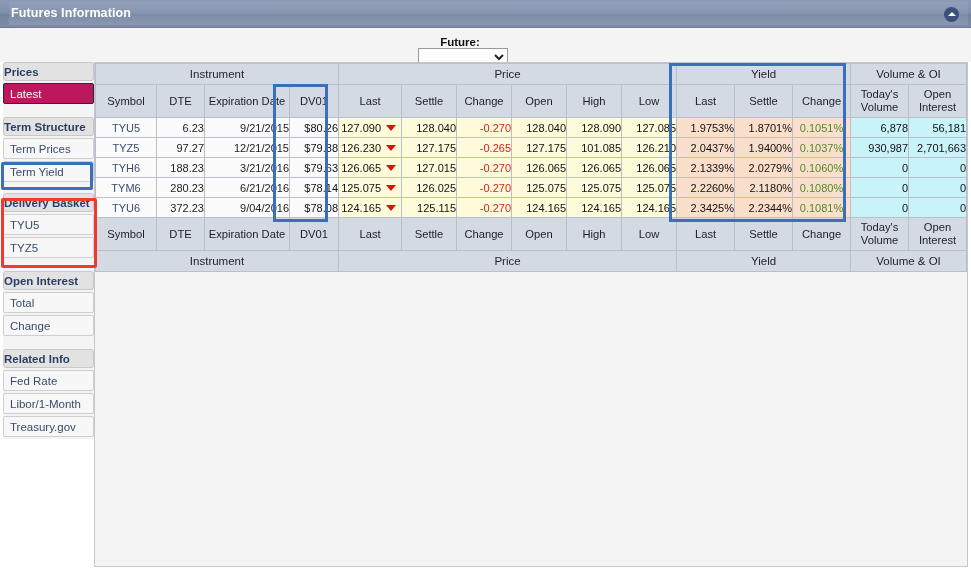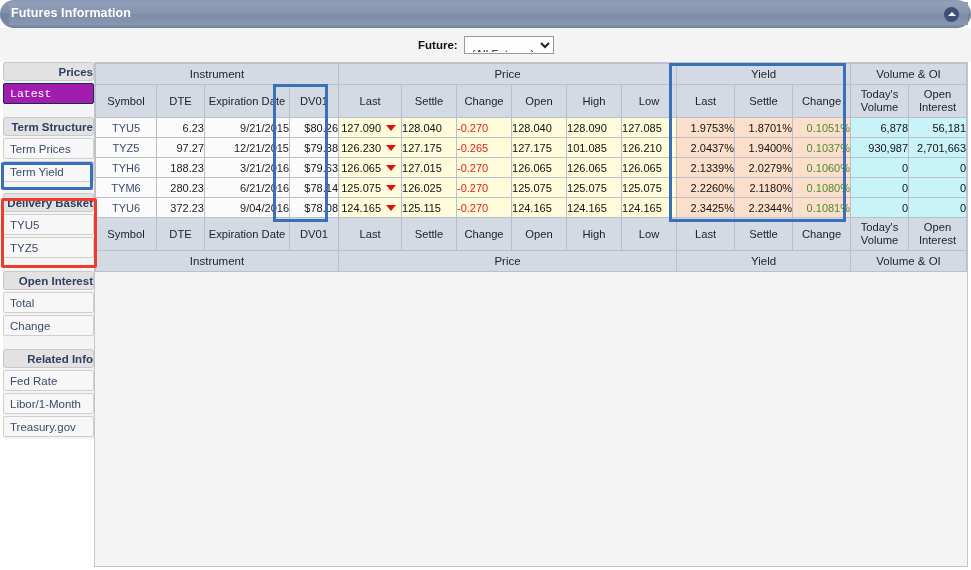--- a/index.html
+++ b/index.html
@@ -19,21 +19,20 @@
 
   
   .titlebar {
     position: absolute;
     left: 0; top: 0;
     width: 971px;
     height: 28px;
     background: linear-gradient(to bottom, #8c9ab5 0%, #8090ab 45%, #73839f 55%, #7d8ca7 100%);
     border-bottom: 1px solid #6d7c98;
     box-sizing: border-box;
-    border-radius: 14px;
   }
   .titlebar .tb-inner {
     position: absolute;
     left: 9px; top: 2px;
     right: 3px; bottom: 2px;
     background: linear-gradient(to bottom, #93a0ba 0%, #8594ae 50%, #7c8ba7 51%, #8997b1 100%);
   }
   .title-text {
     position: absolute;
     left: 11px;
@@ -72,20 +71,21 @@
     width: 971px;
     height: 34px;
     background: #f4f4f4;
   }
   .filter-group {
     position: absolute;
     left: 418px;
     top: 8px;
     display: flex;
     align-items: center;
+    flex-direction: column;
   }
   .filter-label {
     font-size: 11.5px;
     font-weight: bold;
     color: #111;
     margin-right: 6px;
   }
   .filter-select {
     font-family: "Liberation Sans", sans-serif;
     font-size: 11.5px;
@@ -101,21 +101,21 @@
   .sidebar {
     position: absolute;
     left: 3px;
     top: 62px;
     width: 91px;
     background: #f4f4f4;
   }
   .side-sec-head {
     height: 19px;
     line-height: 19px;
-    text-align: right;
+    text-align: left;
     font-size: 11.5px;
     font-weight: bold;
     color: #2c3f63;
     background: #e2e2e2;
     border: 1px solid #c8c8c8;
     border-radius: 3px;
     box-sizing: border-box;
     margin-bottom: 2px;
   }
   .side-item {
@@ -127,24 +127,23 @@
     background: #f7f7f7;
     border: 1px solid #cfcfcf;
     border-radius: 2px;
     box-sizing: border-box;
     margin-bottom: 2px;
     cursor: pointer;
     white-space: nowrap;
     overflow: hidden;
   }
   .side-item.active {
-    background: #a21caf;
+    background: #be185d;
     color: #ffffff;
     border-color: #11304f;
-    font-family: Liberation Mono, monospace;
   }
   .side-spacer { height: 11px; }
   .side-spacer-sm { height: 9px; }
 
   
   .hl-blue-side {
     position: absolute;
     left: 1px;
     top: 162px;
     width: 92px;
@@ -233,37 +232,38 @@
     text-align: right;
     background: #fbfbfb;
     color: #222;
   }
   .c-dv01 {
     text-align: right;
     background: #fbfbfb;
     color: #111;
   }
   .c-price {
+    text-align: right;
     background: #fdfbd9;
     color: #111;
   }
   .c-price-last {
     text-align: right;
     background: #fdfbd9;
     color: #111;
     position: relative;
     padding-right: 20px !important;
   }
   .c-price.neg { color: #e02020; }
   .c-yield {
     text-align: right;
     background: #fbdfcb;
     color: #111;
   }
-  .c-yield.pos { color: #4e8a2e; }
+  .c-yield.pos { color: #4e8a2e; text-align: center; }
   .c-vol {
     text-align: right;
     background: #c8f3f9;
     color: #111;
   }
   .arrow-down {
     position: absolute;
     right: 5px;
     top: 7px;
     width: 0; height: 0;

